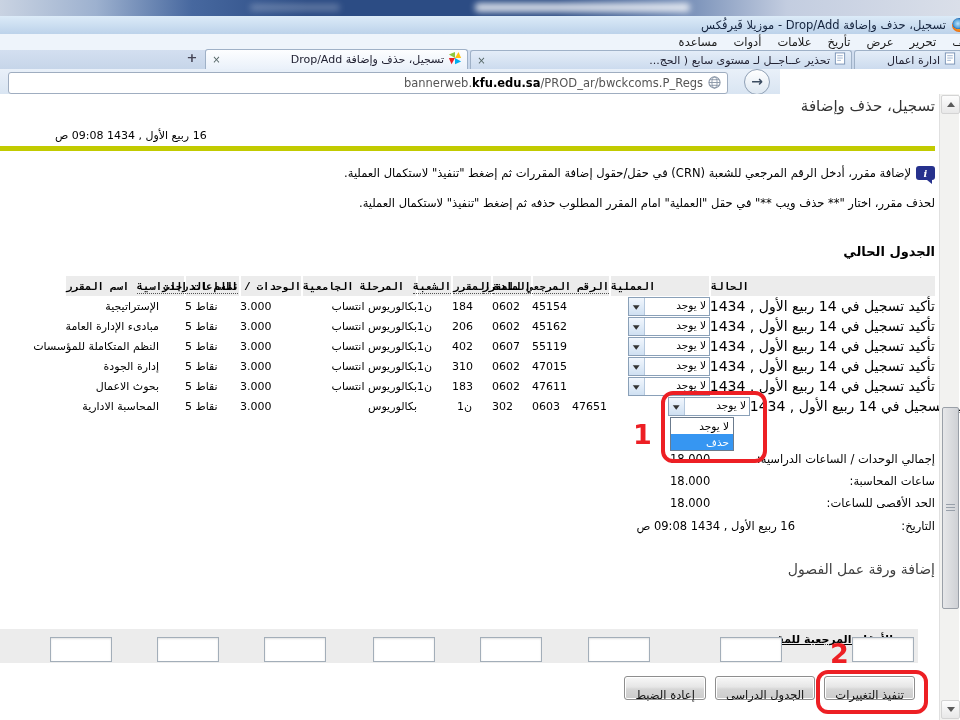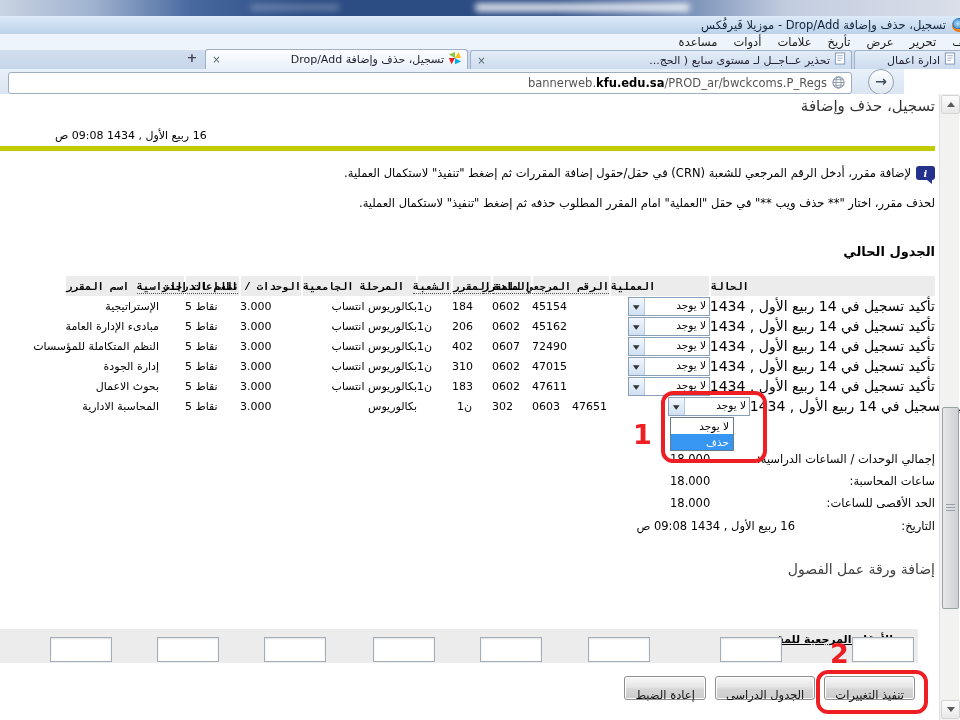--- a/index.html
+++ b/index.html
@@ -31,21 +31,21 @@
   .tab{height:18px;border:1px solid #9fb1c7;border-bottom:none;border-radius:3px 3px 0 0;
     background:linear-gradient(#e4edf8,#ccdbee);display:flex;align-items:center;gap:4px;
     padding:0 5px;font-size:11px;color:#223;overflow:hidden;}
   .tab .lbl{flex:1;white-space:nowrap;overflow:hidden;}
   .tab .close{font-size:10px;color:#566;width:11px;text-align:center;flex:0 0 auto;}
   .tab1{width:96px;}
   .tab2{width:370px;}
   .tab3{width:251px;height:19px;background:linear-gradient(#fdfeff,#eaf1fa);}
   .newtab{width:20px;height:16px;margin-bottom:1px;border:1px solid transparent;border-radius:3px;
     font-size:13px;font-weight:bold;color:#445;text-align:center;line-height:14px;}
-  .urlrow{top:69px;left:0;width:904px;height:25px;background:linear-gradient(#e9f0f9,#d9e5f2);
+  .urlrow{top:69px;left:0;width:780px;height:25px;background:linear-gradient(#e9f0f9,#d9e5f2);
     border-bottom:1px solid #b6c6d8;}
   .urlfield{position:absolute;top:3px;left:8px;right:52px;height:20px;background:#fff;
     border:1px solid #9fadc0;border-radius:3px;direction:ltr;display:flex;align-items:center;
     justify-content:flex-end;padding:0 24px 0 6px;font-size:11.5px;color:#555;white-space:nowrap;}
   .urlfield b{color:#000;}
   .globe{position:absolute;right:6px;top:3px;}
   .gobtn{position:absolute;right:10px;top:0;width:24px;height:24px;border-radius:50%;
     background:linear-gradient(#ffffff,#dde7f1);border:1px solid #8fa0b5;color:#3c4c60;
     font-size:14px;font-weight:bold;text-align:center;line-height:22px;}
 
@@ -276,21 +276,21 @@
       <tr>
         <td class="c-status">تأكيد تسجيل في 14 ربيع الأول , 1434</td>
         <td>
           <div class="sel">
                 <span class="sel-txt">لا يوجد</span>
                 <span class="sel-btn">
                   <span class="sel-arrow">▼</span>
                 </span>
               </div>
         </td>
-        <td class="c-num">72490</td>
+        <td class="c-num">55119</td>
         <td class="c-num">0607</td>
         <td class="c-num">402</td>
         <td class="c-num">ن1</td>
         <td class="c-level">بكالوريوس انتساب</td>
         <td class="c-num">3.000</td>
         <td class="c-num">نقاط 5</td>
         <td class="c-name">النظم المتكاملة للمؤسسات</td>
       </tr>
       <tr>
         <td class="c-status">تأكيد تسجيل في 14 ربيع الأول , 1434</td>

